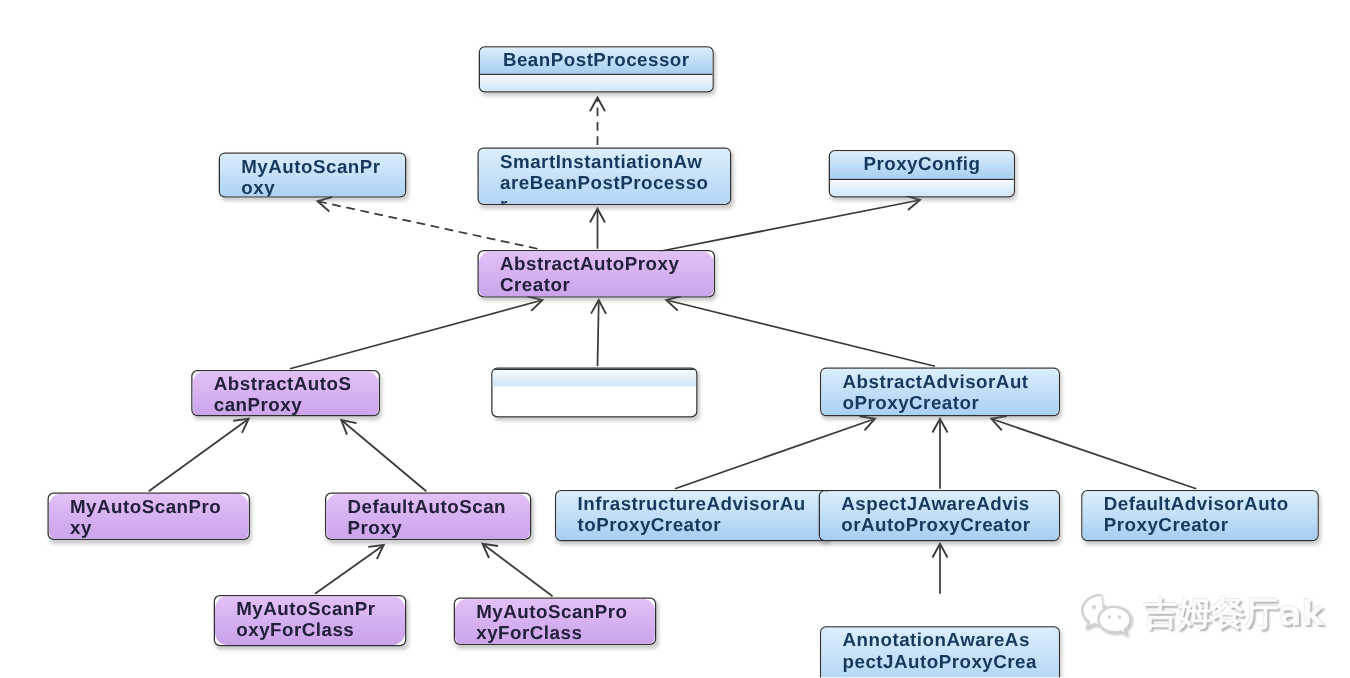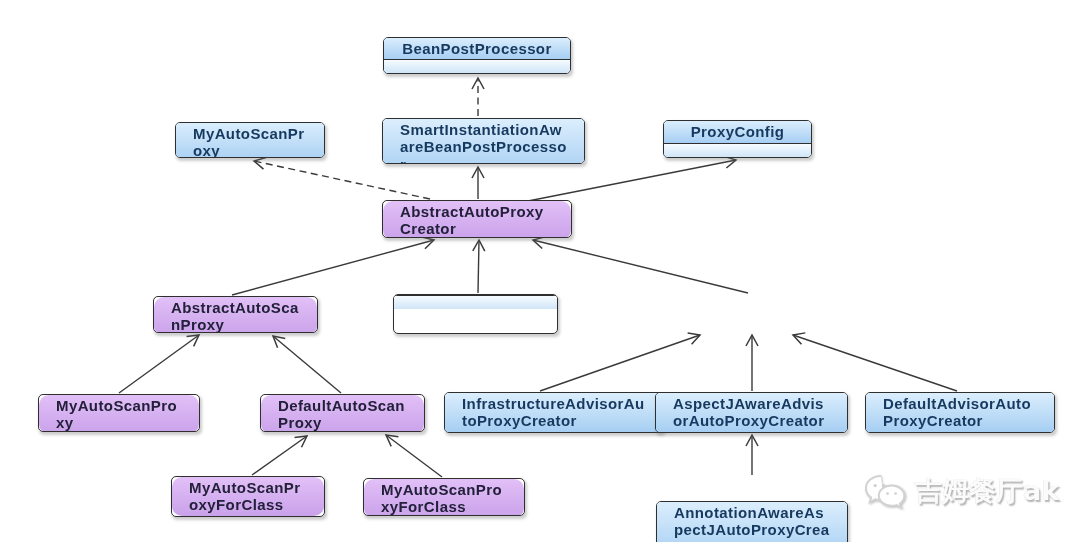--- a/index.html
+++ b/index.html
@@ -89,29 +89,33 @@
   <div class="node blue" style="left:663px;top:120px;width:149px;height:38px">
     <div class="node-title">ProxyConfig</div>
     <div class="node-body"></div>
   </div>
 
   <div class="node purple" style="left:382px;top:200px;width:190px;height:38px">
     <div class="node-title">AbstractAutoProxyCreator</div>
     <div class="node-body"></div>
   </div>
 
-  <div class="node purple" style="left:153px;top:296px;width:165px;height:37px">
+  <div class="node purple" style="left:153px;top:296px;width:151px;height:37px">
     <div class="node-title">AbstractAutoScanProxy</div>
     <div class="node-body"></div>
   </div>
 
   <div class="node blue" style="left:393px;top:294px;width:165px;height:40px">
     <div class="node-body"></div>
   </div>
 
+  <div class="node blue" style="left:656px;top:294px;width:192px;height:39px">
+    <div class="node-title">AbstractAdvisorAutoProxyCreator</div>
+    <div class="node-body"></div>
+  </div>
 
   <div class="node purple" style="left:260px;top:394px;width:165px;height:38px">
     <div class="node-title">DefaultAutoScanProxy</div>
     <div class="node-body"></div>
   </div>
 
   <div class="node purple" style="left:38px;top:394px;width:162px;height:38px">
     <div class="node-title">MyAutoScanProxy</div>
     <div class="node-body"></div>
   </div>

